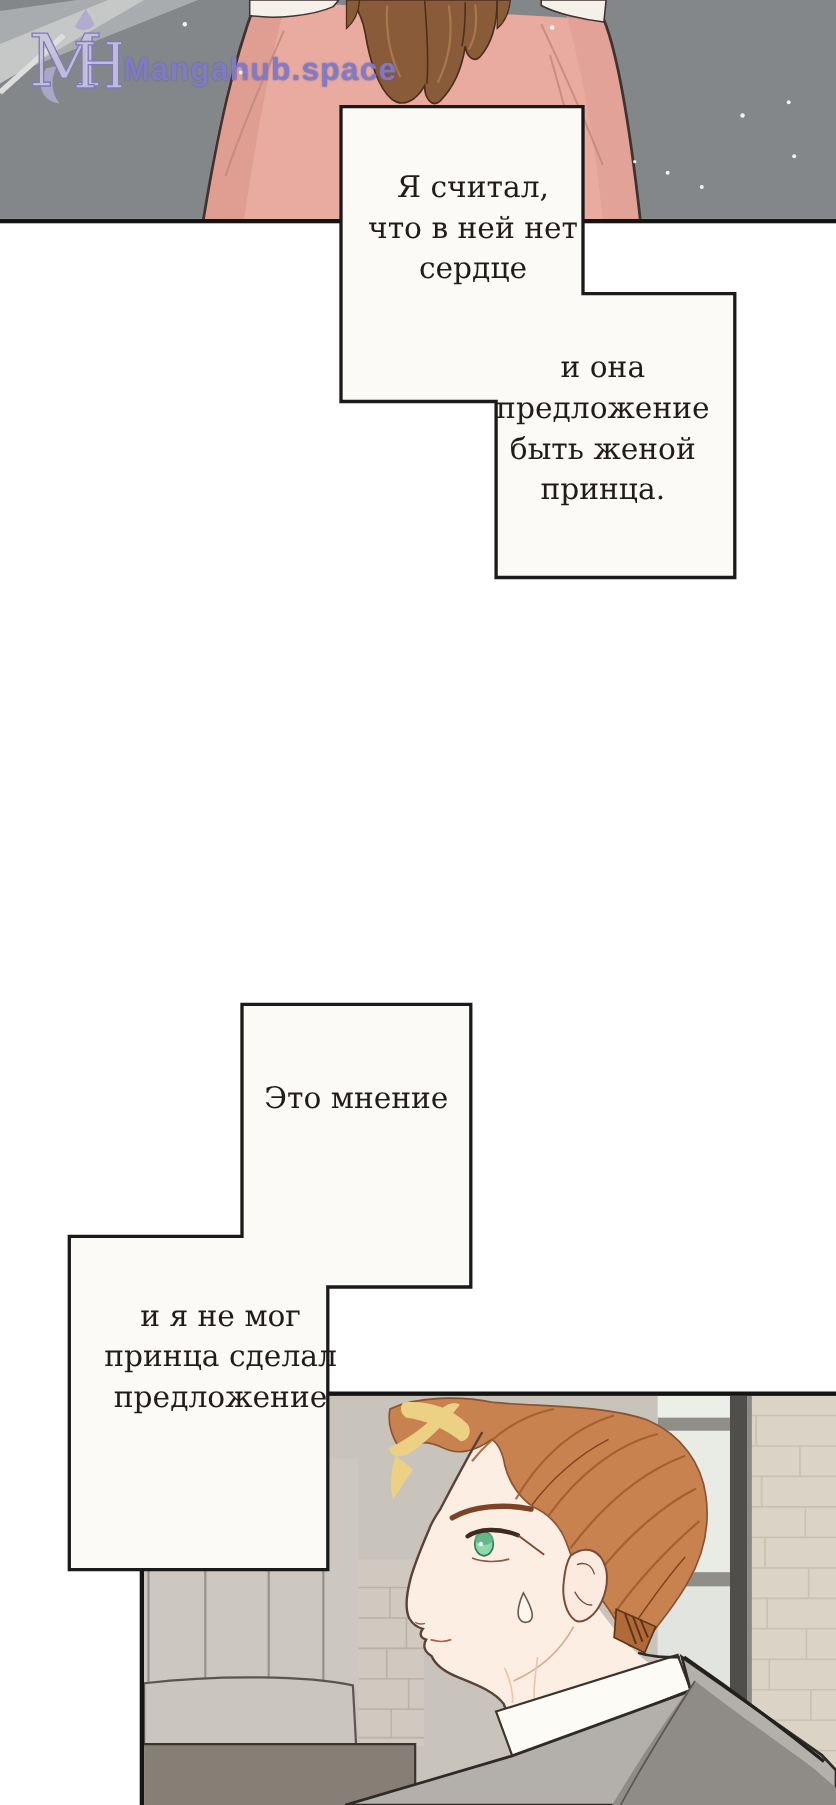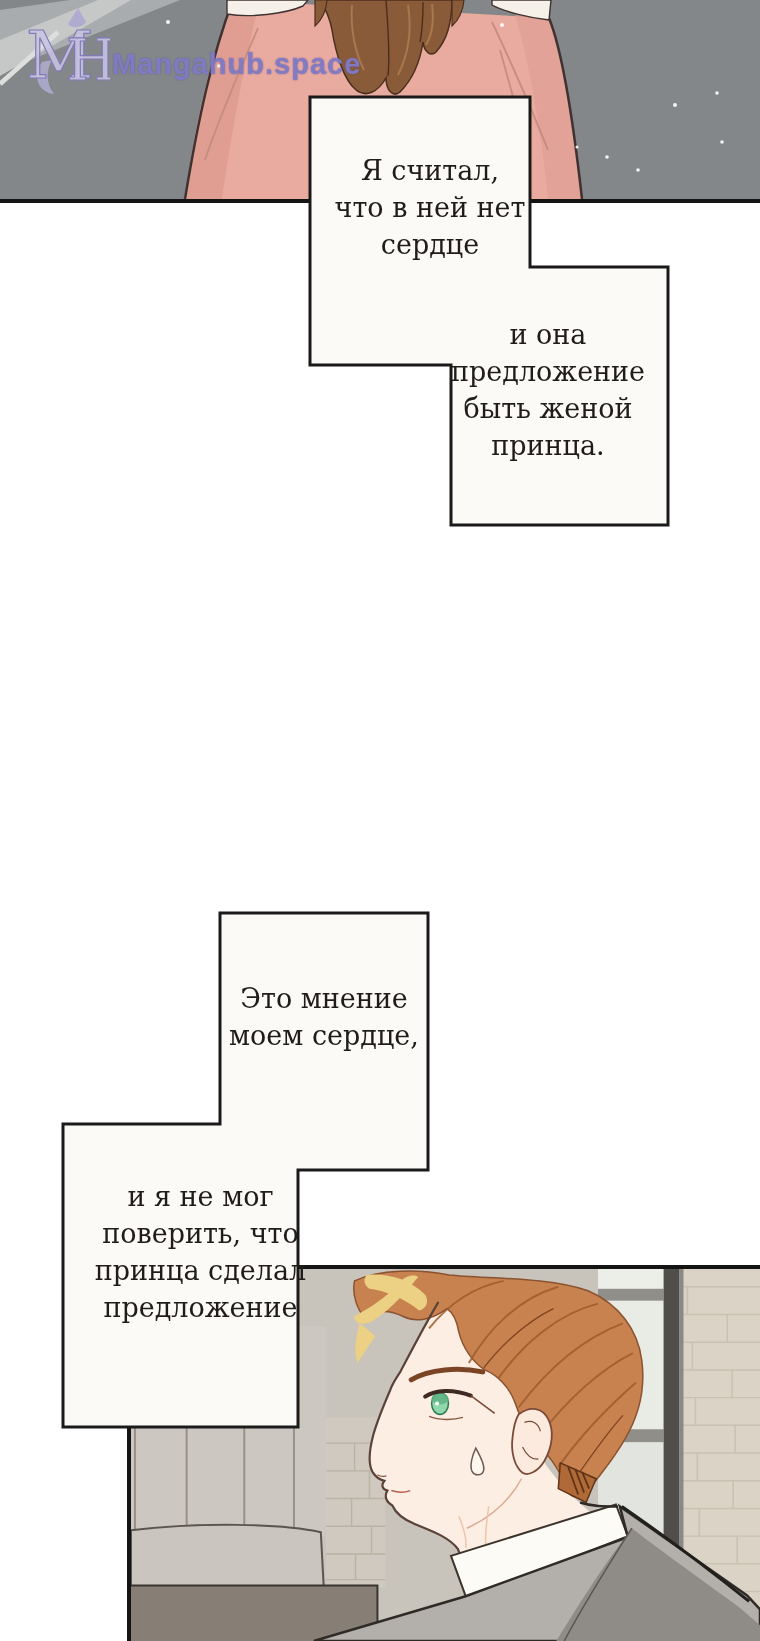--- a/index.html
+++ b/index.html
@@ -170,25 +170,23 @@
     <div>сердце</div>
   </div>
   <div class="abs bubble-text" style="left:451px;top:316px;width:194px;">
     <div>и она</div>
     <div>предложение</div>
     <div>быть женой</div>
     <div>принца.</div>
   </div>
   <div class="abs bubble-text" style="left:220px;top:980px;width:208px;">
     <div>Это мнение</div>
-    <div>моем сердце,</div>
   </div>
   <div class="abs bubble-text" style="left:63px;top:1178px;width:275px;">
     <div>и я не мог</div>
-    <div>поверить, что</div>
     <div>принца сделал</div>
     <div>предложение</div>
   </div>
 
   <div id="watermark" class="abs">
     <svg width="84" height="92" viewBox="0 0 84 92">
       <path d="M42,20 L52,4 L60,18 C56,24 46,25 42,20 Z" fill="#aca6d0" opacity="0.85"></path>
       <path d="M16,58 C6,72 12,88 28,90 C20,80 20,66 26,56 Z" fill="#b4aed6" opacity="0.8"></path>
       <text x="0" y="74" font-family="DejaVu Serif,serif" font-size="66" fill="rgba(200,196,224,0.88)" stroke="#807ab8" stroke-width="1.2">M</text>
       <text x="40" y="76" font-family="DejaVu Serif,serif" font-size="58" fill="rgba(200,196,224,0.88)" stroke="#807ab8" stroke-width="1.2">H</text>

